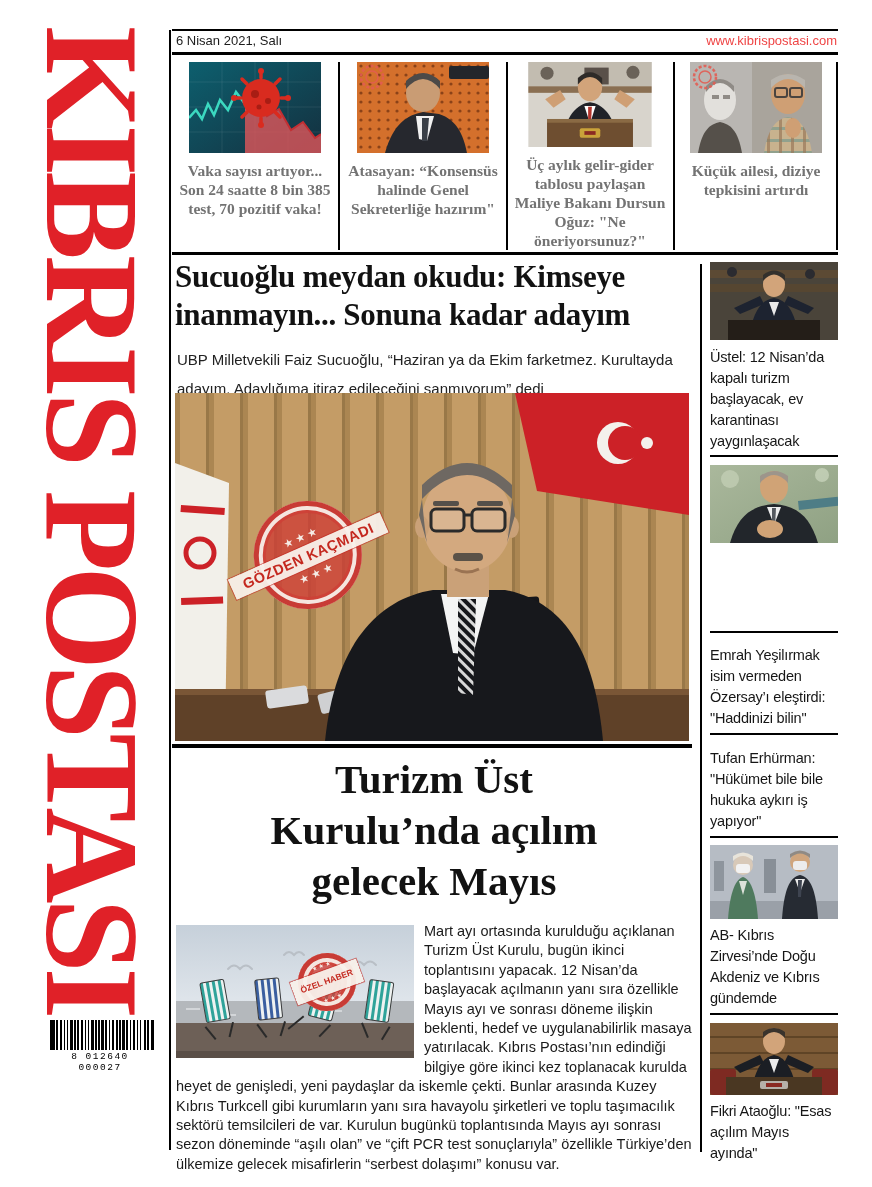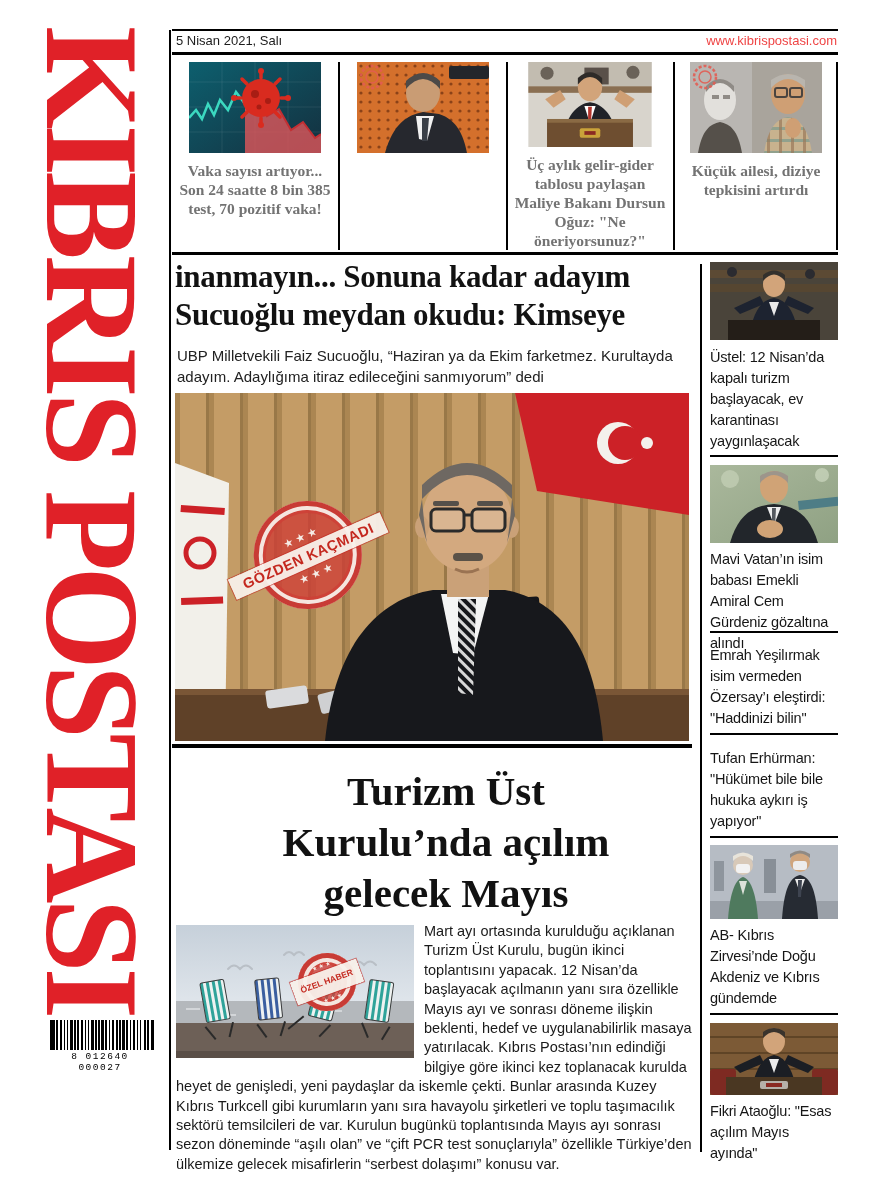--- a/index.html
+++ b/index.html
@@ -20,21 +20,21 @@
   .header-site{position:absolute;right:35px;top:33px;font-size:13px;color:#ef4444;}
   
   .top-story{position:absolute;top:60px;height:190px;display:flex;flex-direction:column;align-items:center;cursor:pointer;}
   .top-story svg{display:block;width:132px;height:91px;margin-top:2px;}
   .top-headline{font-family:"Liberation Serif",serif;font-weight:700;font-size:15.5px;line-height:19px;
       text-align:center;margin-top:8px;color:#737373;}
   
   .lead-headline{position:absolute;left:175px;top:258px;width:522px;font-family:"Liberation Serif",serif;
       font-weight:700;font-size:31px;line-height:38px;letter-spacing:-0.3px;color:#121212;}
   .lead-headline span{display:block;}
-  .lead-subhead{position:absolute;left:177px;top:345px;width:505px;font-size:15px;line-height:21px;color:#222;}
+  .lead-subhead{position:absolute;left:177px;top:345px;width:505px;font-size:15px;line-height:29px;color:#222;}
   .lead-photo{position:absolute;left:175px;top:393px;width:514px;height:348px;cursor:pointer;}
   .lead-photo svg{display:block;width:514px;height:348px;}
   
   .t-headline{position:absolute;left:176px;top:754px;width:516px;text-align:center;
       font-family:"Liberation Serif",serif;font-weight:700;font-size:41px;line-height:51px;color:#121212;}
   .t-headline span{display:block;}
   .t-body{position:absolute;left:176px;top:922px;width:519px;font-size:14.5px;line-height:19.4px;color:#1a1a1a;}
   .beach-wrap{float:left;position:relative;width:238px;height:133px;margin:3px 10px 4px 0;}
   .beach-wrap svg{display:block;width:238px;height:133px;}
   
@@ -63,21 +63,21 @@
 
 <div class="page">
 
   <div class="masthead-title">KIBRIS POSTASI</div>
   <div class="barcode">
     <div class="barcode-bars"></div>
     <div class="barcode-digits">8 012640 000027</div>
   </div>
 
   <div class="hrule" style="left:172px;top:29px;width:666px;height:1.5px"></div>
-  <div class="header-date">5 Nisan 2021, Salı</div>
+  <div class="header-date">6 Nisan 2021, Salı</div>
   <div class="header-site">www.kibrispostasi.com</div>
   <div class="hrule" style="left:172px;top:52px;width:666px;height:2.5px"></div>
 
   <div class="vrule" style="left:169px;top:30px;width:2px;height:1120px"></div>
   <div class="vrule" style="left:338px;top:62px;width:1.5px;height:188px"></div>
   <div class="vrule" style="left:506px;top:62px;width:1.5px;height:188px"></div>
   <div class="vrule" style="left:673px;top:62px;width:1.5px;height:188px"></div>
   <div class="vrule" style="left:836px;top:62px;width:1.5px;height:188px"></div>
 
   <div class="top-story" style="left:174px;width:162px">
@@ -130,20 +130,21 @@
       <path d="M28,91 C36,62 50,53 66,50 L82,52 C100,58 106,72 110,91 Z" fill="#26282e"></path>
       <polygon points="59,54 77,54 70,79 62,77" fill="#f1f1f1"></polygon>
       <polygon points="65,56 72,56 70,79 65,79" fill="#3a3f47"></polygon>
       <ellipse cx="66" cy="31" rx="17" ry="19" fill="#c99c74"></ellipse>
       <path d="M49,27 Q66,7 83,27 L83,19 Q66,3 49,19 Z" fill="#4c4a48"></path>
       <g>
           <circle cx="15" cy="15" r="11" fill="none" stroke="#e25c52" stroke-width="2.5" stroke-dasharray="3 2" opacity="0.9"></circle>
       <circle cx="15" cy="15" r="6" fill="none" stroke="#e25c52" stroke-width="1.5" opacity="0.9"></circle>
         </g>
     </svg>
+    <div class="top-headline" style="width:156px">Atasayan: “Konsensüs halinde Genel Sekreterliğe hazırım"</div>
   </div>
 
   <div class="top-story" style="left:509px;width:162px">
     <svg viewBox="0 0 132 91">
       <rect width="132" height="91" fill="#d8d4cc"></rect>
       <rect y="0" width="132" height="26" fill="#c2bcb0"></rect>
       <circle cx="20" cy="12" r="7" fill="#6a6258"></circle>
         <rect x="60" y="6" width="26" height="18" fill="#595049"></rect>
         <circle cx="112" cy="11" r="7" fill="#6a6258"></circle>
       <rect y="26" width="132" height="7" fill="#8a6f52"></rect>
@@ -187,22 +188,22 @@
       <g>
           <circle cx="15" cy="15" r="11" fill="none" stroke="#e25c52" stroke-width="2.5" stroke-dasharray="3 2" opacity="0.9"></circle>
       <circle cx="15" cy="15" r="6" fill="none" stroke="#e25c52" stroke-width="1.5" opacity="0.9"></circle>
         </g>
     </svg>
     <div class="top-headline" style="width:152px">Küçük ailesi, diziye tepkisini artırdı</div>
   </div>
 
   <div class="hrule" style="left:172px;top:252px;width:666px;height:3px"></div>
   <h1 class="lead-headline" style="margin:0">
+      <span>Sucuoğlu meydan okudu: Kimseye</span>
       <span>inanmayın... Sonuna kadar adayım</span>
-      <span>Sucuoğlu meydan okudu: Kimseye</span>
     </h1>
   <p class="lead-subhead" style="margin:0">UBP Milletvekili Faiz Sucuoğlu, “Haziran ya da Ekim farketmez. Kurultayda adayım. Adaylığıma itiraz edileceğini sanmıyorum” dedi</p>
 
   <div class="lead-photo">
     <svg viewBox="0 0 514 348">
       <defs>
           <pattern id="wood" width="34" height="348" patternUnits="userSpaceOnUse">
         <rect width="34" height="348" fill="#c49c66"></rect>
         <rect width="5" height="348" fill="#ab8652"></rect>
         <rect x="31" width="3" height="348" fill="#997848"></rect>
@@ -250,21 +251,21 @@
     </svg>
     <div class="stamp stamp-lead">
       <div class="stamp-ring"></div>
       <div class="stamp-stars">★ ★ ★</div>
       <div class="stamp-band">GÖZDEN KAÇMADI</div>
       <div class="stamp-stars">★ ★ ★</div>
     </div>
   </div>
 
   <div class="hrule" style="left:172px;top:744px;width:520px;height:4px"></div>
-  <h2 class="t-headline" style="margin:12px">
+  <h2 class="t-headline" style="margin:0">
       <span>Turizm Üst</span>
       <span>Kurulu’nda açılım</span>
       <span>gelecek Mayıs</span>
     </h2>
 
   <div class="t-body">
     <div class="beach-wrap">
       <svg viewBox="0 0 238 133">
         <defs>
           <linearGradient id="sky" x1="0" y1="0" x2="0" y2="1">
@@ -361,21 +362,20 @@
       <circle cx="20" cy="14" r="9" fill="#c6d2b8" opacity="0.7"></circle>
         <circle cx="112" cy="10" r="7" fill="#cdd8c0" opacity="0.7"></circle>
       <rect x="88" y="36" width="40" height="9" fill="#4e7d86" transform="rotate(-6 88 36)"></rect>
       <path d="M20,78 C28,50 42,41 64,39 C88,41 100,52 108,78 Z" fill="#22262b"></path>
       <polygon points="57,42 71,42 64,60" fill="#ededed"></polygon>
       <polygon points="62,43 66,43 65,62 62,62" fill="#55595f"></polygon>
       <ellipse cx="64" cy="22" rx="14" ry="16" fill="#d0a376"></ellipse>
       <path d="M50,18 Q64,2 78,18 L78,11 Q64,1 50,11 Z" fill="#9d958b"></path>
       <ellipse cx="60" cy="64" rx="13" ry="9" fill="#d0a376"></ellipse>
     </svg>
-    <div class="side-headline">Mavi Vatan’ın isim babası Emekli Amiral Cem Gürdeniz gözaltına alındı</div>
   </div>
   <div class="side-rule" style="top:631px"></div>
 
   <div class="side-item" style="top:645px">
     <div class="side-headline">Emrah Yeşilırmak isim vermeden Özersay’ı eleştirdi: "Haddinizi bilin"</div>
   </div>
   <div class="side-rule" style="top:733px"></div>
 
   <div class="side-item" style="top:748px">
     <div class="side-headline">Tufan Erhürman: "Hükümet bile bile hukuka aykırı iş yapıyor"</div>

